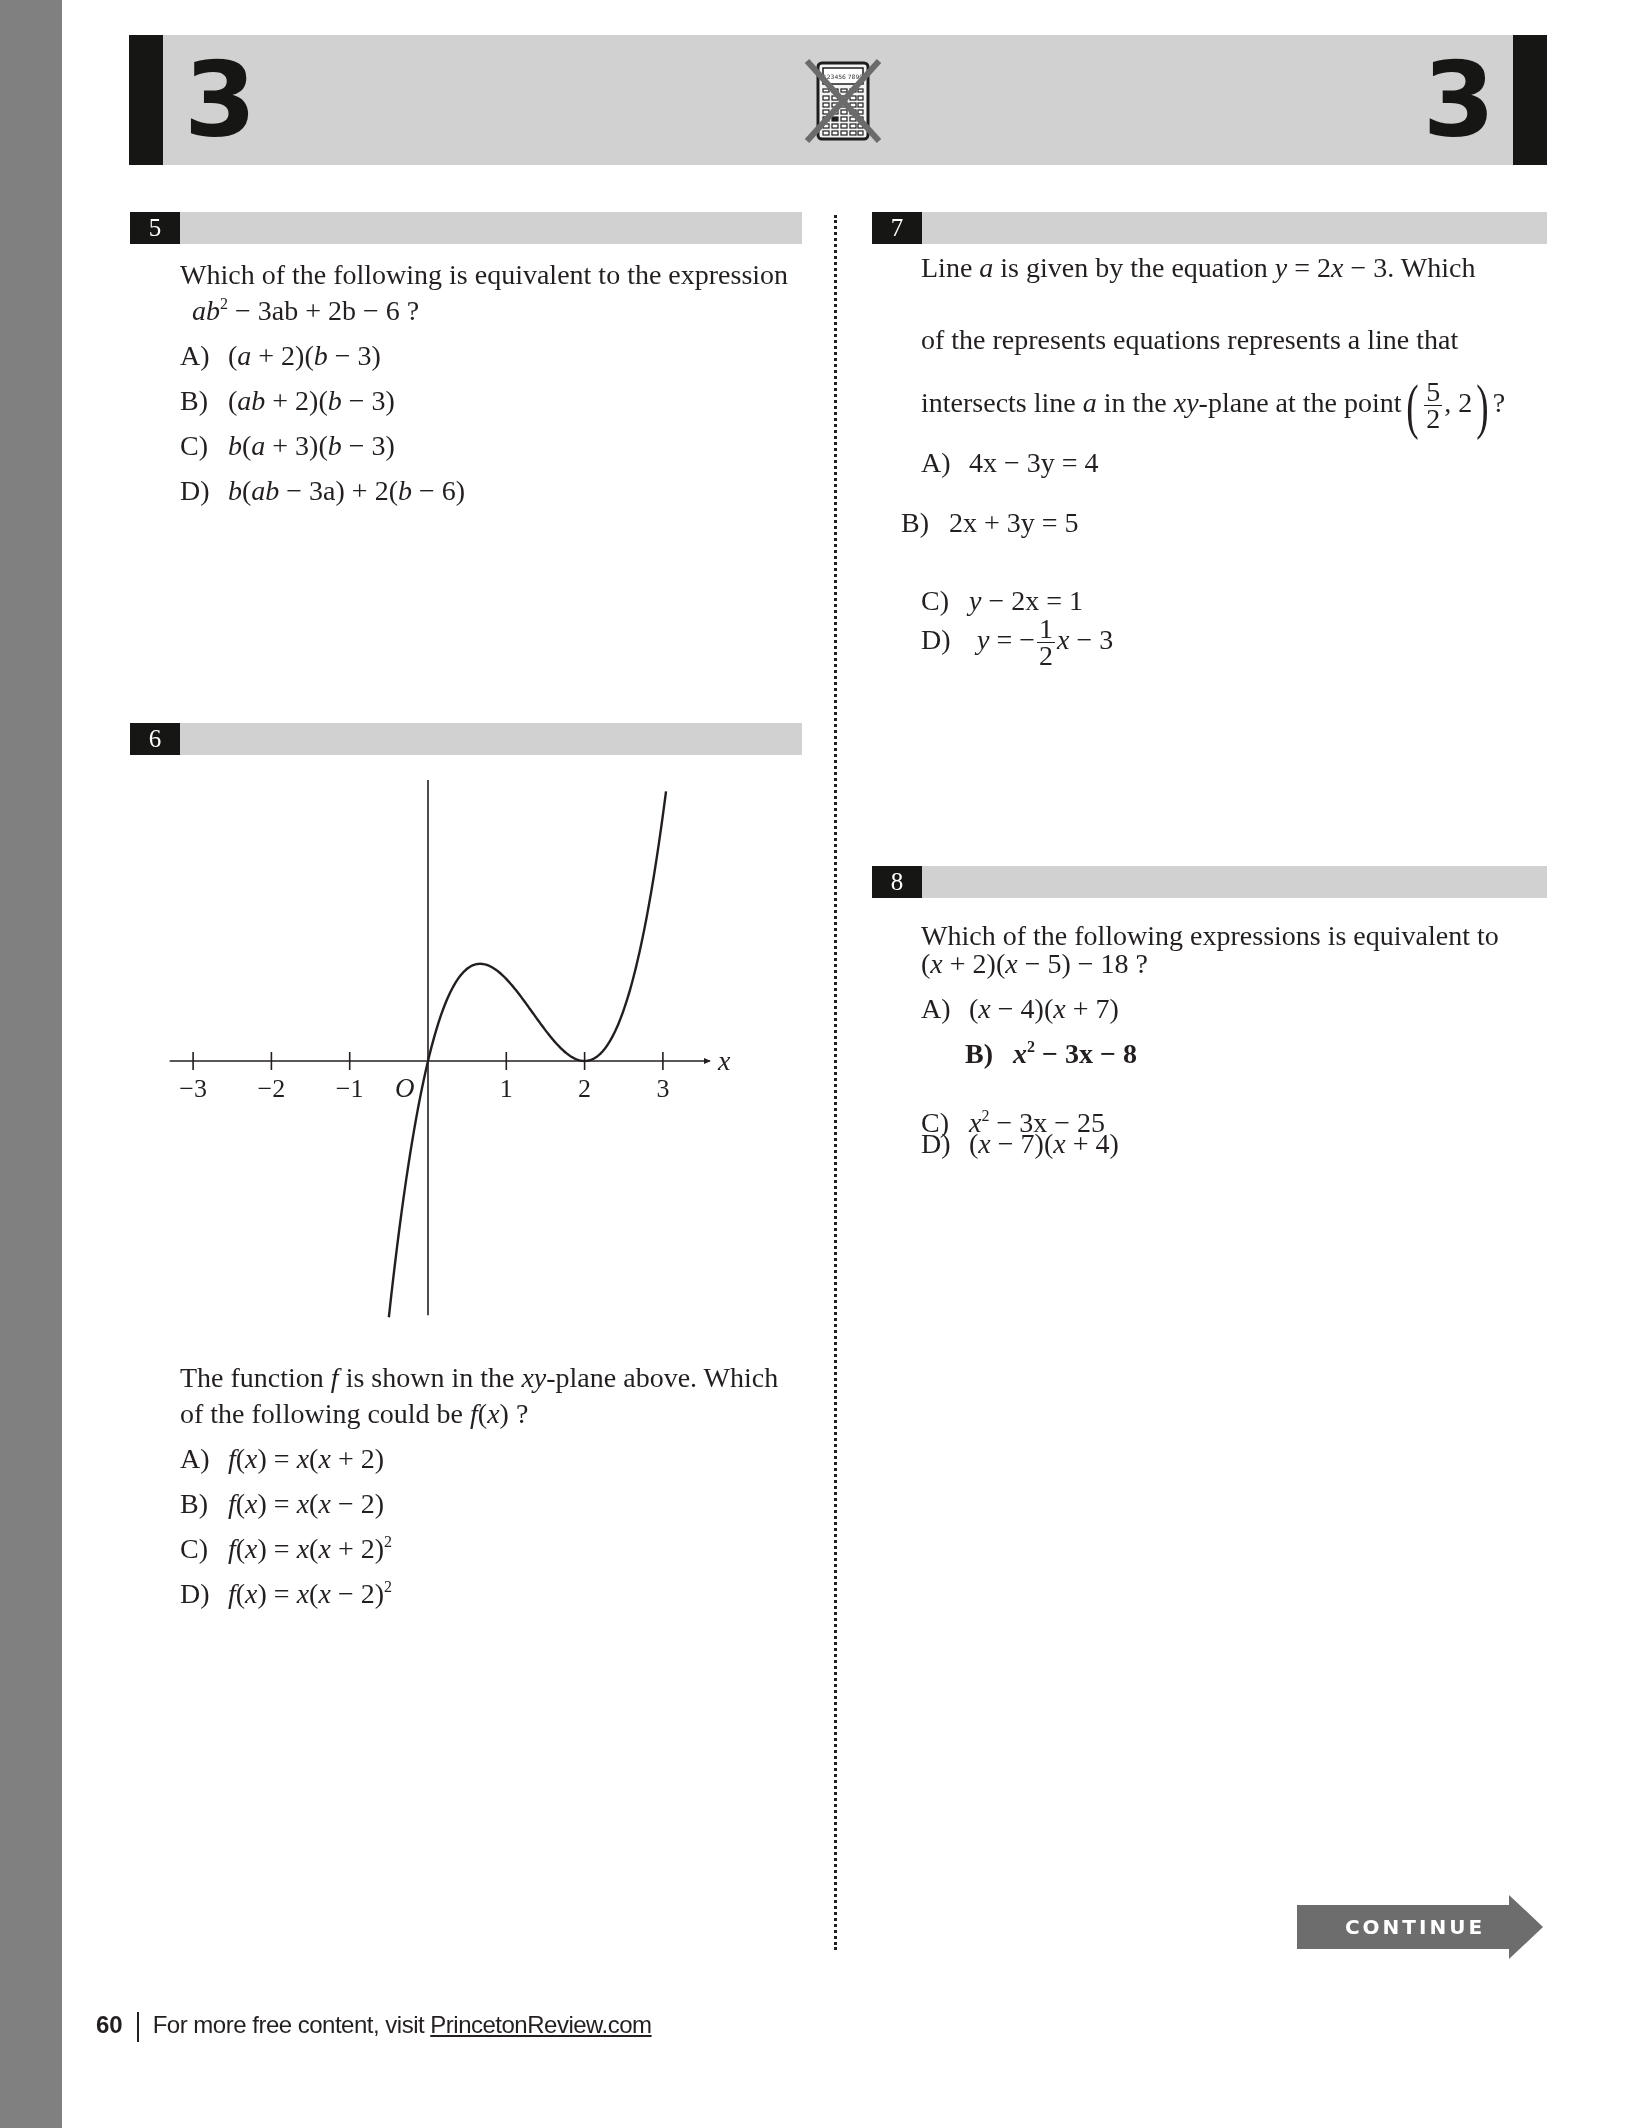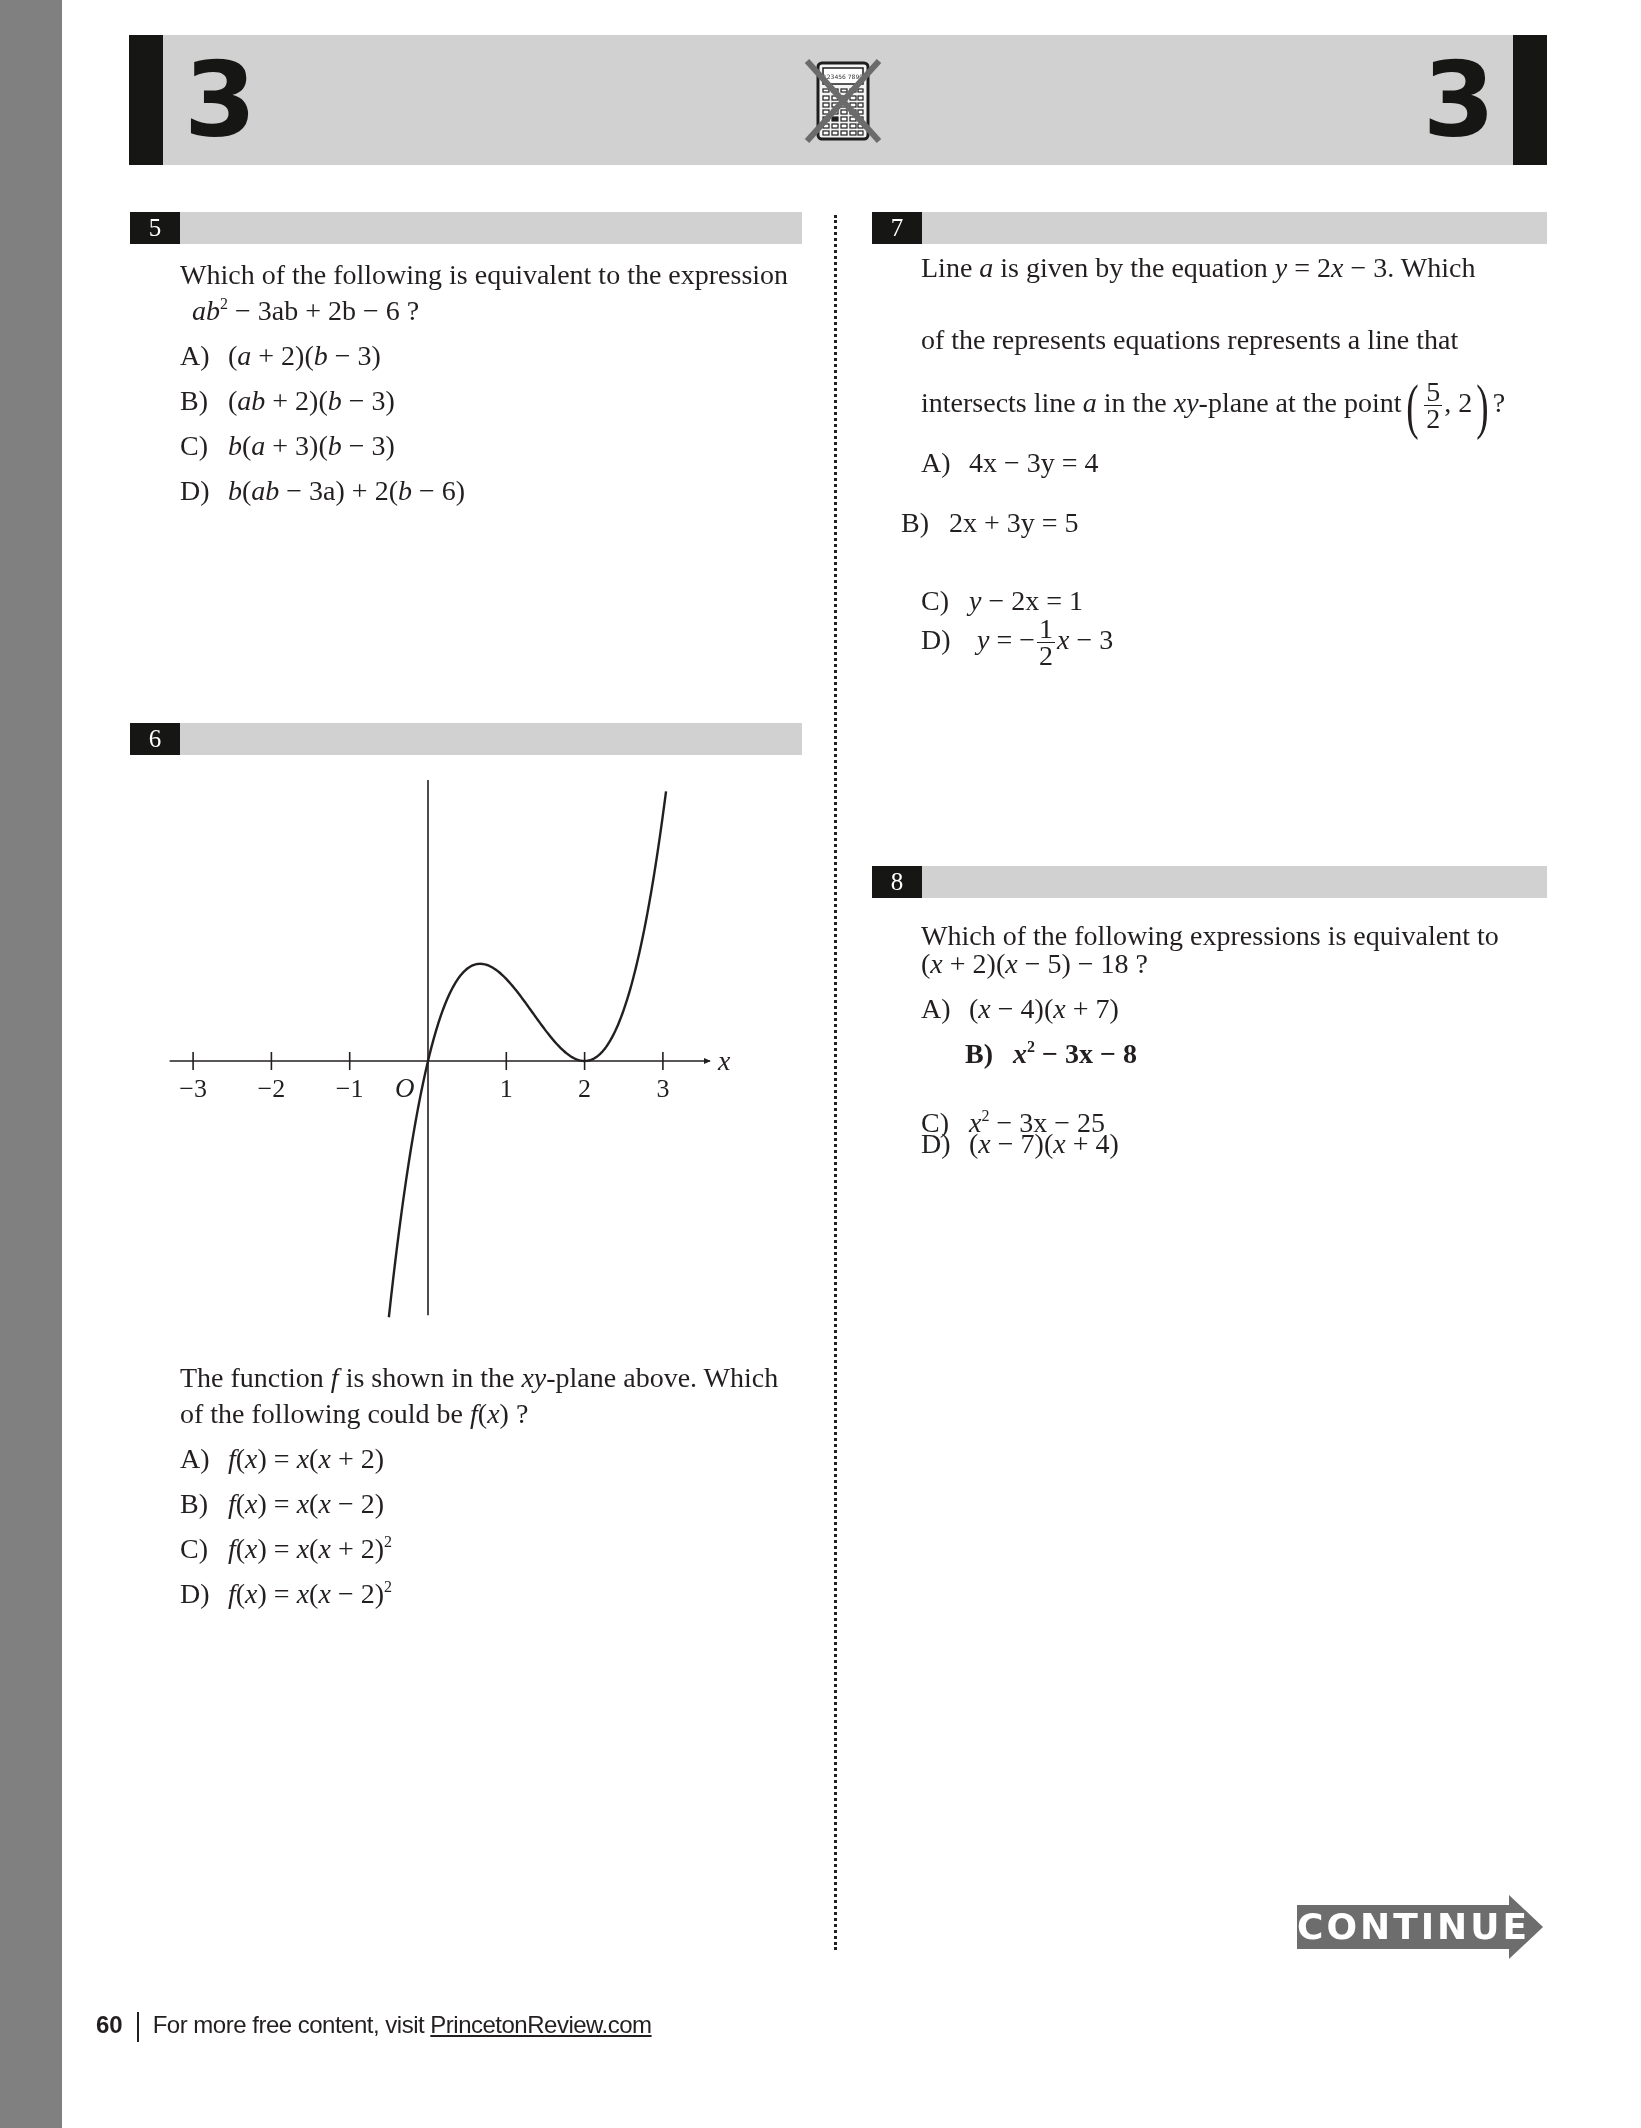--- a/index.html
+++ b/index.html
@@ -36,22 +36,22 @@
   .frac { display: inline-block; vertical-align: middle; text-align: center; line-height: 26px; margin: 0 2px; }
   .frac .num { display: block; border-bottom: 1.5px solid #231f20; padding: 0 2px; }
   .frac .den { display: block; }
   .paren { font-size: 62px; font-weight: 200; vertical-align: middle; line-height: 60px; transform: scaleX(0.6); display: inline-block; }
 
   .graph { position: absolute; left: 160px; top: 780px; width: 600px; height: 560px; }
   .graph text { font-family: "Liberation Serif", serif; fill: #231f20; }
 
   .continue { position: absolute; left: 1297px; top: 1895px; width: 246px; height: 64px; }
   .continue .label {
-    position: absolute; left: 0; top: 10px; width: 212px; height: 48px; text-align: center;
-    font-family: "DejaVu Sans", sans-serif; font-weight: bold; font-size: 36px; line-height: 44px;
+    position: absolute; left: 12px; top: 10px; width: 212px; height: 48px; text-align: center;
+    font-family: "DejaVu Sans", sans-serif; font-weight: bold; font-size: 20px; line-height: 44px;
     letter-spacing: 3px; color: #fff;
   }
   .footer { position: absolute; left: 96px; top: 2010px; font-family: "Liberation Sans", sans-serif; font-size: 24px; line-height: 30px; color: #231f20; white-space: nowrap; }
   .footer .page { font-weight: bold; }
   .footer .sep { display: inline-block; width: 2px; height: 30px; background: #231f20; vertical-align: middle; margin: 0 14px 0 14px; }
   .footer .link { text-decoration: underline; }
   .footer .txt { letter-spacing: -0.5px; }
 </style>
 </head>
 <body>

